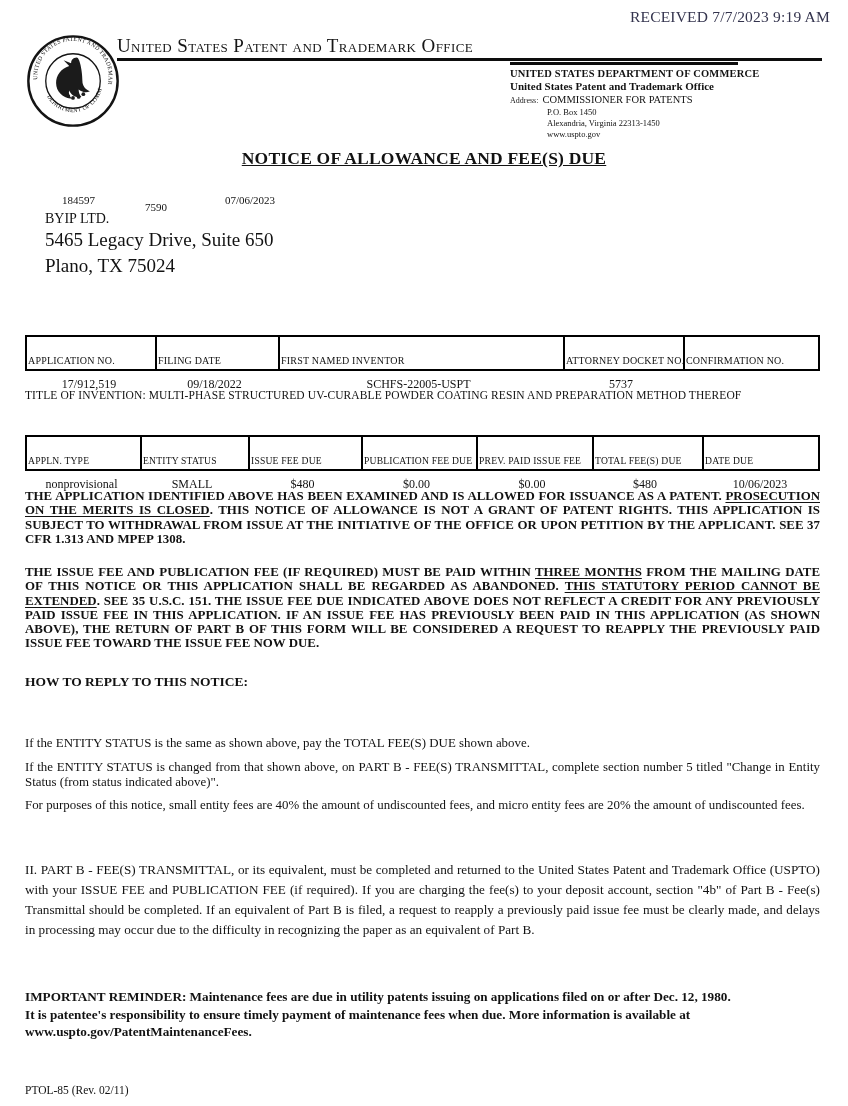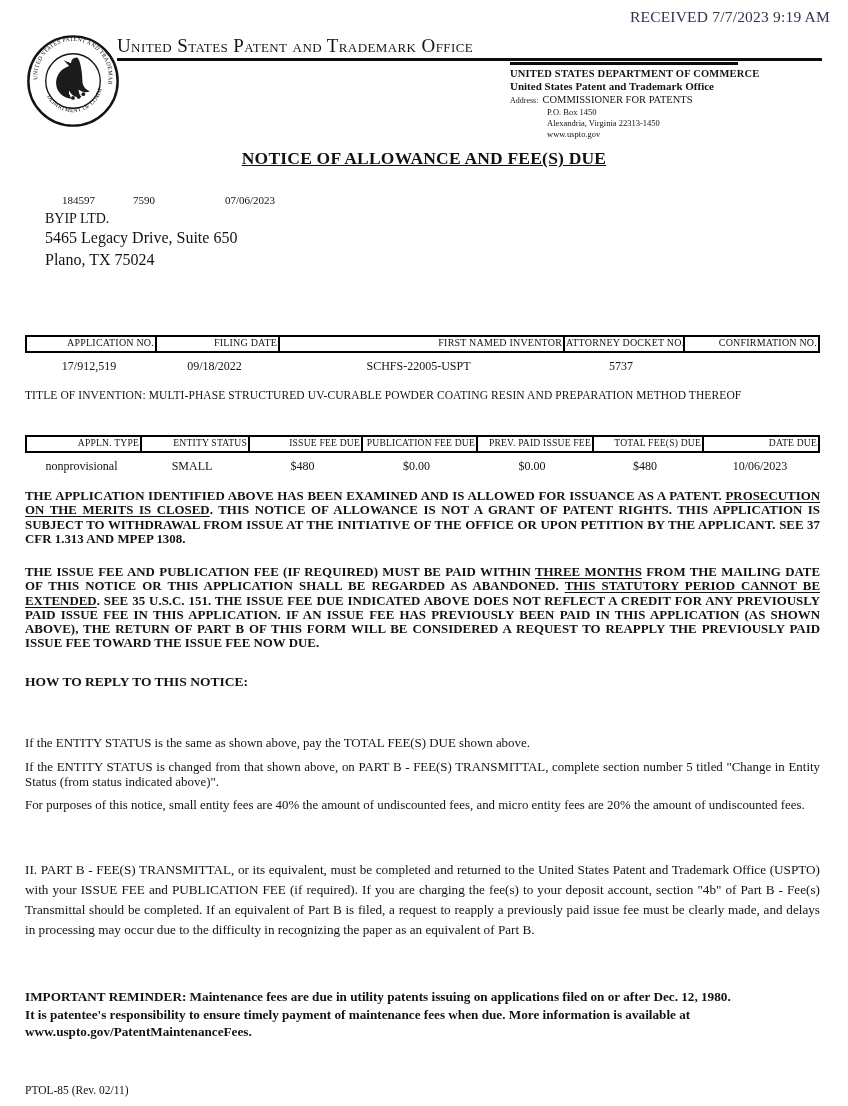--- a/index.html
+++ b/index.html
@@ -19,42 +19,42 @@
   .dept-l2{font-size:11px;font-weight:bold;}
   .addr-row{font-size:10.5px;margin-top:1px;}
   .addr-label{font-size:8px;color:#222;margin-right:4px;}
   .addr-sub{margin-left:37px;font-size:8.5px;line-height:1.3;}
   
   .notice-title{position:absolute;left:0;top:148px;width:100%;text-align:center;font-size:17.5px;font-weight:bold;letter-spacing:.2px;text-decoration:underline;}
   
   .addressee{position:absolute;left:45px;top:194px;width:330px;}
   .addressee-meta{position:relative;height:15px;font-size:11px;}
   .meta-barcode{position:absolute;left:17px;}
-  .meta-customer{position:absolute;left:88px;}
+  .meta-customer{position:absolute;left:100px;margin-top:7px;}
   .meta-date{position:absolute;left:180px;}
   .addressee-name{font-size:14px;margin-top:2px;}
-  .addressee-line{font-size:16px;line-height:1.36;}
+  .addressee-line{font-size:19px;line-height:1.36;}
   
   .examiner-panel{position:absolute;left:565px;top:189px;width:255px;}
   .box{border:2.5px solid #000;}
   .box-examiner{text-align:center;font-size:10.5px;padding:4px 0 3px 0;letter-spacing:.3px;}
   .examiner-name{text-align:center;font-size:10.5px;margin-top:9px;letter-spacing:.3px;}
   .box-artunit{display:grid;grid-template-columns:118px 1fr;margin-top:11px;}
   .box-artunit .cell{text-align:center;font-size:10.5px;padding:4px 0 3px 0;letter-spacing:.3px;}
   .box-artunit .cell + .cell{border-left:2.5px solid #000;}
   .art-unit-value{width:118px;text-align:center;font-size:10.5px;margin-top:9px;}
   .date-mailed{font-size:11.5px;margin-top:14px;letter-spacing:.2px;}
   
   .doc-table{position:absolute;left:25px;width:795px;}
   .app-table{top:335px;}
   .fee-table{top:435px;}
   .thead{display:grid;border:2.5px solid #000;}
   .app-cols{grid-template-columns:128px 123px 285px 120px 1fr;}
   .fee-cols{grid-template-columns:113px 108px 113px 115px 116px 110px 1fr;}
-  .hcell{text-align:right;font-size:10px;padding:0 1px 3px 1px;letter-spacing:.2px;white-space:nowrap;overflow:hidden;}
+  .hcell{text-align:left;font-size:10px;padding:18px 1px 3px 1px;letter-spacing:.2px;white-space:nowrap;overflow:hidden;}
   .hcell + .hcell{border-left:2px solid #000;}
   .fee-table .hcell{font-size:9.6px;}
   .tvals{display:grid;margin-top:6px;}
   .vcell{text-align:center;font-size:12px;}
   
   .invention-title{position:absolute;left:25px;top:389px;width:795px;font-size:11.5px;letter-spacing:.1px;}
   
   .para{position:absolute;left:25px;width:795px;margin:0;}
   .bold-para{font-weight:bold;font-size:12.9px;line-height:14.3px;text-align:justify;}
   .p-allowance{top:489px;}

